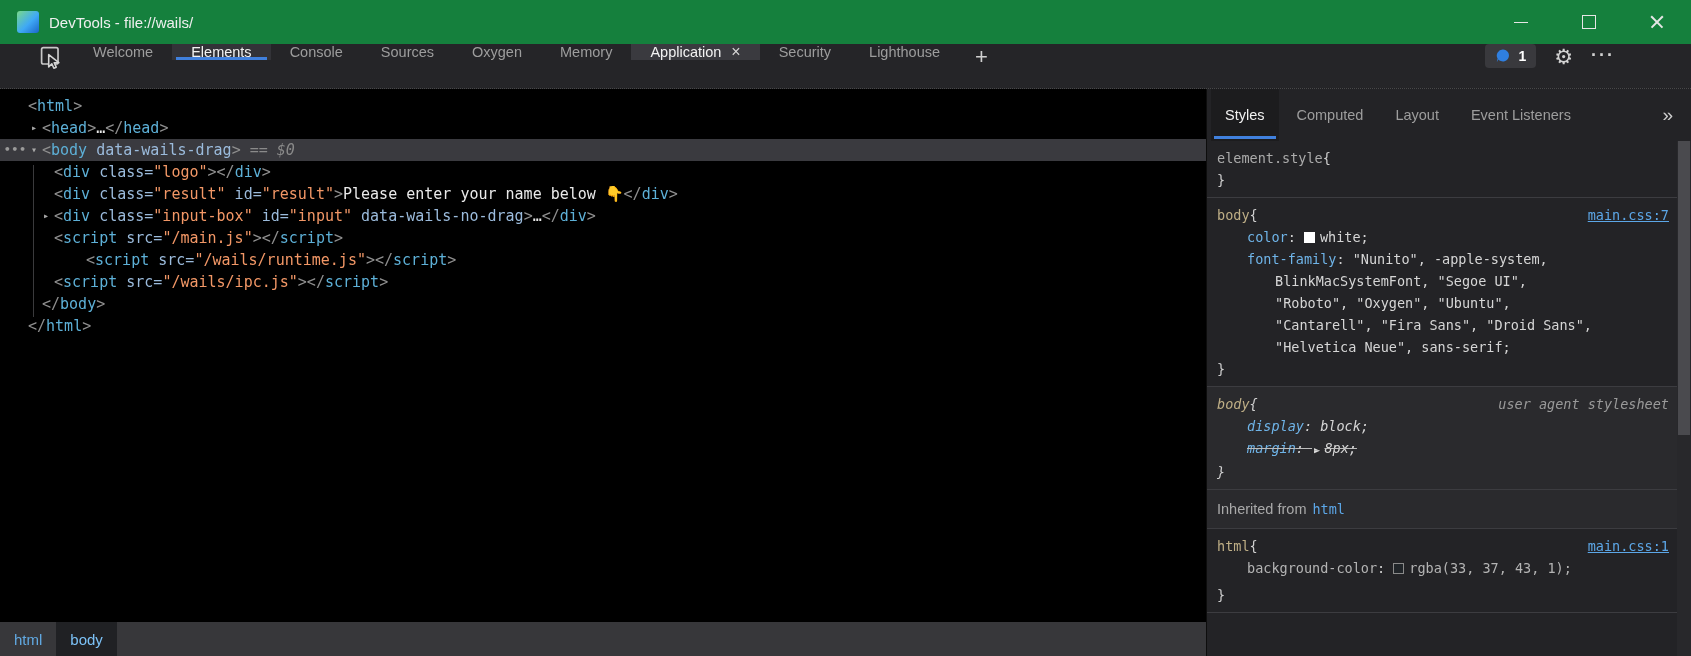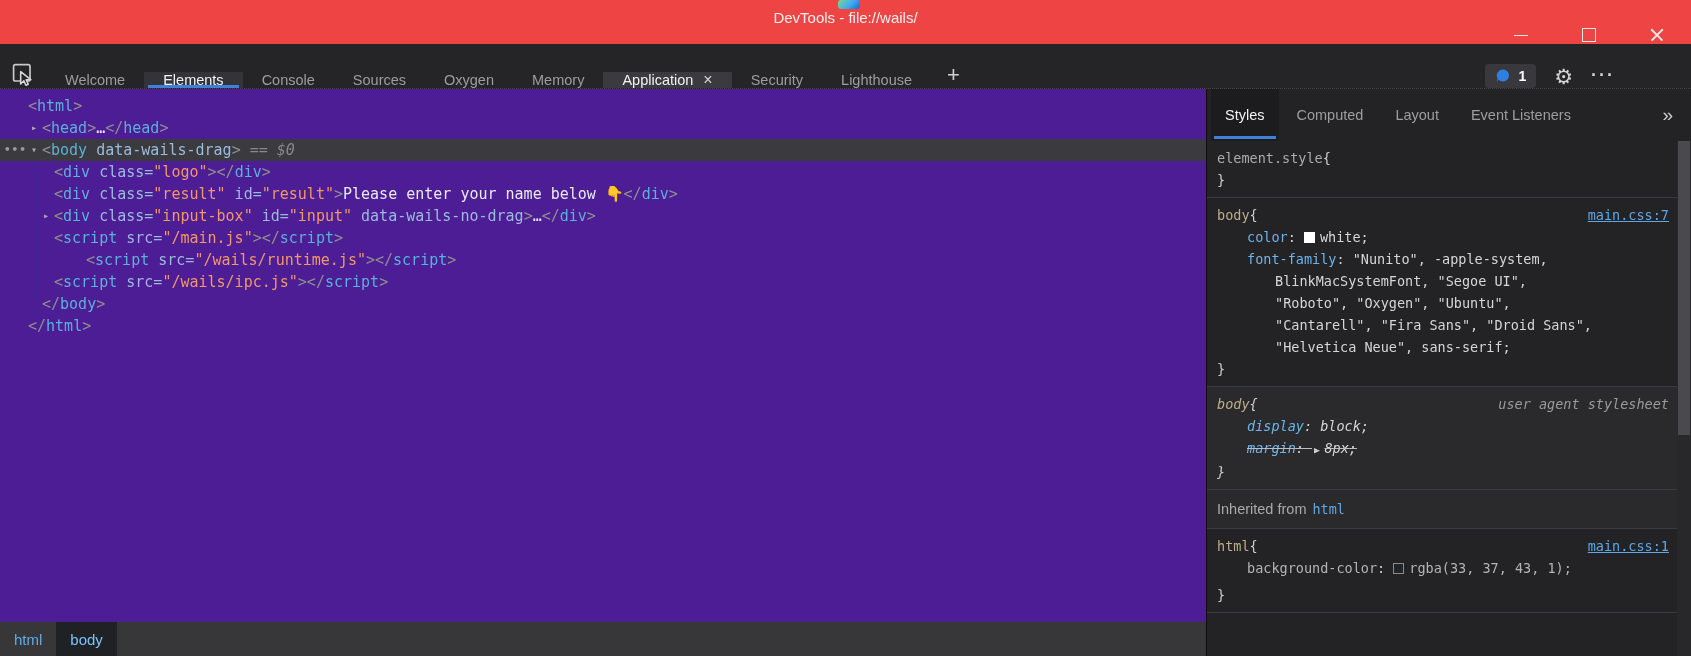--- a/index.html
+++ b/index.html
@@ -1,47 +1,47 @@
 <!DOCTYPE html>
 <html><head>
 <meta charset="utf-8">
 <style>
   html,body{margin:0;padding:0;background:#000;}
   .window{width:1691px;height:656px;position:relative;background:#202021;overflow:hidden;
           font-family:"Liberation Sans",sans-serif;color:#e8e8e8;}
   
-  .titlebar{height:44px;background:#ef4444;display:flex;align-items:center;flex-direction:column;}
+  .titlebar{height:44px;background:#15803d;display:flex;align-items:center;}
   .app-logo{width:22px;height:22px;margin:0 10px 0 17px;border-radius:3px;
             background:linear-gradient(135deg,#79d98a 0%,#3fa9f5 55%,#1b66c9 100%);}
   .title-text{font-size:15px;color:#efefef;}
   .win-controls{margin-left:auto;display:flex;height:100%;}
   .win-btn{width:68px;height:100%;display:flex;align-items:center;justify-content:center;}
   .glyph-min{width:14px;height:0;border-top:1.6px solid #e6e6e6;}
   .glyph-max{width:12px;height:12px;border:1.4px solid #e6e6e6;}
   .glyph-close{position:relative;width:14px;height:14px;}
   .glyph-close:before,.glyph-close:after{content:"";position:absolute;left:-1px;top:6px;width:16px;height:1.5px;background:#e6e6e6;}
   .glyph-close:before{transform:rotate(45deg);} .glyph-close:after{transform:rotate(-45deg);}
   
-  .tabbar{height:44px;background:#252528;display:flex;align-items:flex-end;}
+  .tabbar{height:44px;background:#252528;display:flex;align-items:flex-start;padding-left:28px;}
   .inspect-btn{width:46px;display:flex;align-items:center;justify-content:center;}
   .tab{display:flex;align-items:center;padding:0 19px;font-size:14.5px;color:#9d9d9d;position:relative;cursor:default;}
   .tab.active{background:#333338;color:#f2f2f2;}
   .tab.active:after{content:"";position:absolute;left:4px;right:4px;bottom:0;height:3px;background:#4080dd;}
   .tab.highlighted{background:#3a3a3f;color:#f2f2f2;}
   .tab-close{margin-left:10px;font-size:16px;color:#d6d6d6;line-height:1;}
   .add-tab{display:flex;align-items:center;padding:0 16px;color:#cfcfcf;font-size:22px;font-weight:300;}
   .tab-right{margin-left:auto;display:flex;align-items:center;gap:18px;padding-right:76px;}
   .badge{display:flex;align-items:center;gap:7px;background:#39393d;border-radius:4px;padding:4px 10px;}
   .badge-count{font-size:14px;font-weight:700;color:#fff;}
   .gear{font-size:21px;color:#d2d2d2;line-height:1;}
   .more-dots{font-size:18px;color:#d2d2d2;letter-spacing:2px;font-weight:700;line-height:0.4;}
   
   .main{display:flex;height:568px;border-top:1px dotted #48484b;box-sizing:border-box;}
   
-  .elements-panel{width:1206px;position:relative;background:#4c1d95;overflow:hidden;}
+  .elements-panel{width:1206px;position:relative;background:#000000;overflow:hidden;}
   .tree{padding-top:6px;font-family:"DejaVu Sans Mono",monospace;font-size:15px;line-height:22px;}
   .tree-line{position:relative;height:22px;white-space:pre;}
   .tree-line.selected{background:#3a3a3f;}
   .gutter-dots{position:absolute;left:4px;top:0;color:#9a9a9a;font-size:11px;letter-spacing:1px;font-weight:700;}
   .twisty{position:absolute;top:0;color:#a8a8a8;font-size:10px;width:14px;text-align:center;}
   .tk-p{color:#8f8f8f;} .tk-t{color:#5db0d7;} .tk-a{color:#9bbbdc;} .tk-v{color:#f29766;}
   .tk-x{color:#eaeaea;} .tk-m{color:#8a8a8a;font-style:italic;}
   .indent-guide{position:absolute;left:33px;top:76px;height:152px;border-left:1px solid #3a3a3c;}
   .breadcrumb-bar{position:absolute;left:0;right:0;bottom:0;height:34px;background:#37373a;display:flex;align-items:stretch;}
   .crumb{display:flex;align-items:center;padding:0 14px;font-size:15px;color:#61a9e2;}

